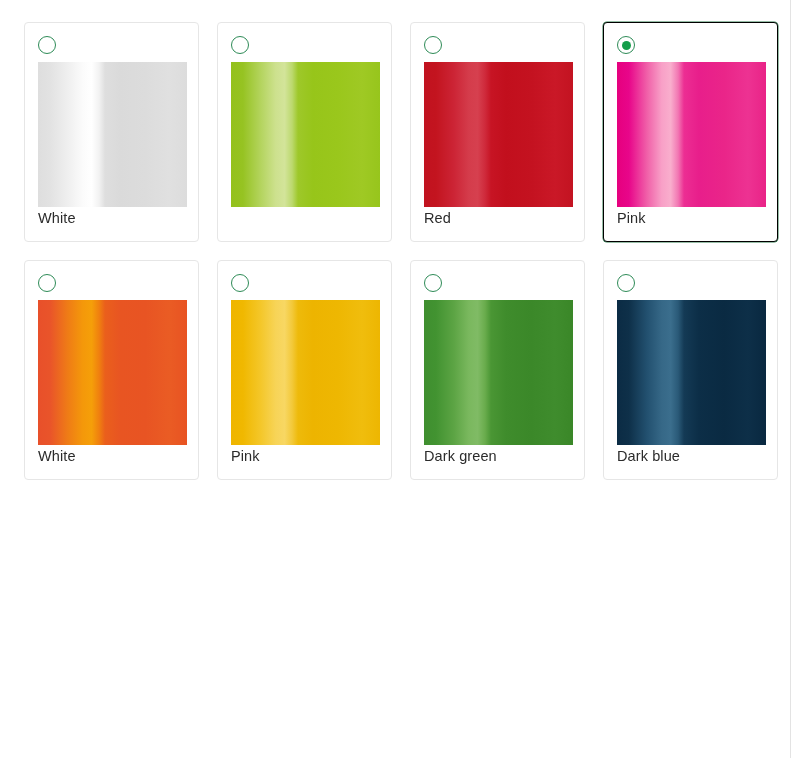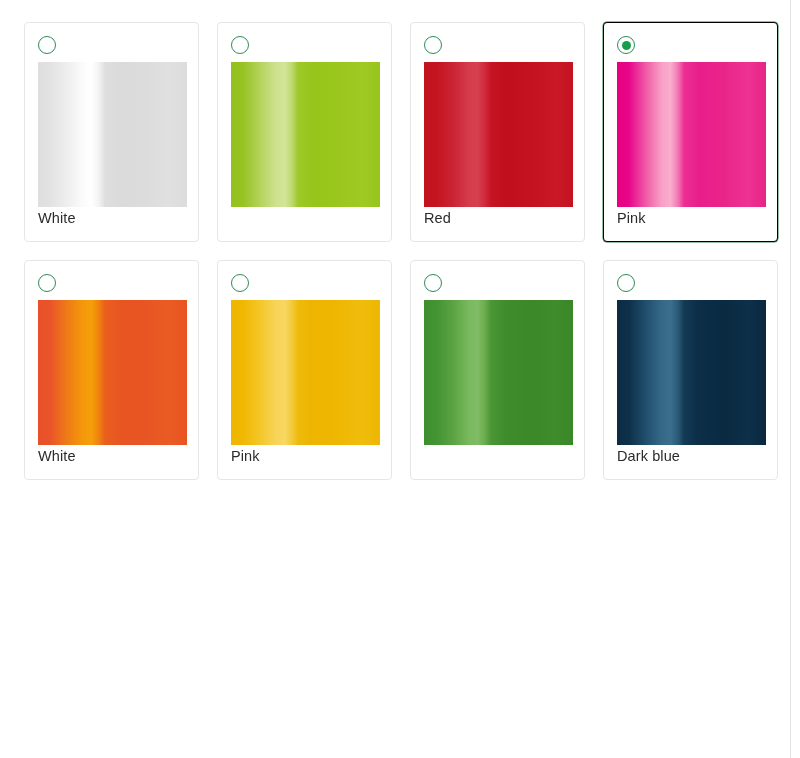--- a/index.html
+++ b/index.html
@@ -133,20 +133,21 @@
         <div class="card-label">White</div>
       </div>
       <div class="color-card">
         <span class="radio"></span>
         <span class="swatch" style="background: linear-gradient(to right, rgb(239, 181, 0) 0%, rgb(240, 184, 0) 8%, rgb(244, 199, 42) 20%, rgb(247, 212, 87) 30%, rgb(248, 215, 99) 36%, rgb(243, 201, 58) 41%, rgb(238, 186, 11) 45%, rgb(237, 180, 0) 55%, rgb(238, 183, 2) 72%, rgb(240, 189, 13) 88%, rgb(237, 182, 1) 100%);"></span>
         <div class="card-label">Pink</div>
       </div>
       <div class="color-card">
         <span class="radio"></span>
         <span class="swatch" style="background: linear-gradient(to right, rgb(63, 143, 47) 0%, rgb(66, 147, 49) 8%, rgb(92, 164, 68) 20%, rgb(122, 184, 94) 30%, rgb(128, 187, 101) 36%, rgb(105, 172, 76) 41%, rgb(74, 150, 52) 45%, rgb(63, 140, 44) 55%, rgb(59, 136, 41) 72%, rgb(63, 140, 45) 88%, rgb(58, 135, 40) 100%);"></span>
+        <div class="card-label">Dark green</div>
       </div>
       <div class="color-card">
         <span class="radio"></span>
         <span class="swatch" style="background: linear-gradient(to right, rgb(11, 43, 68) 0%, rgb(14, 48, 73) 8%, rgb(34, 80, 111) 20%, rgb(54, 104, 135) 30%, rgb(59, 110, 141) 36%, rgb(42, 90, 120) 41%, rgb(20, 58, 85) 45%, rgb(12, 46, 71) 55%, rgb(10, 42, 66) 72%, rgb(13, 47, 72) 88%, rgb(9, 40, 64) 100%);"></span>
         <div class="card-label">Dark blue</div>
       </div>
     </div>
 
 </div>
 

